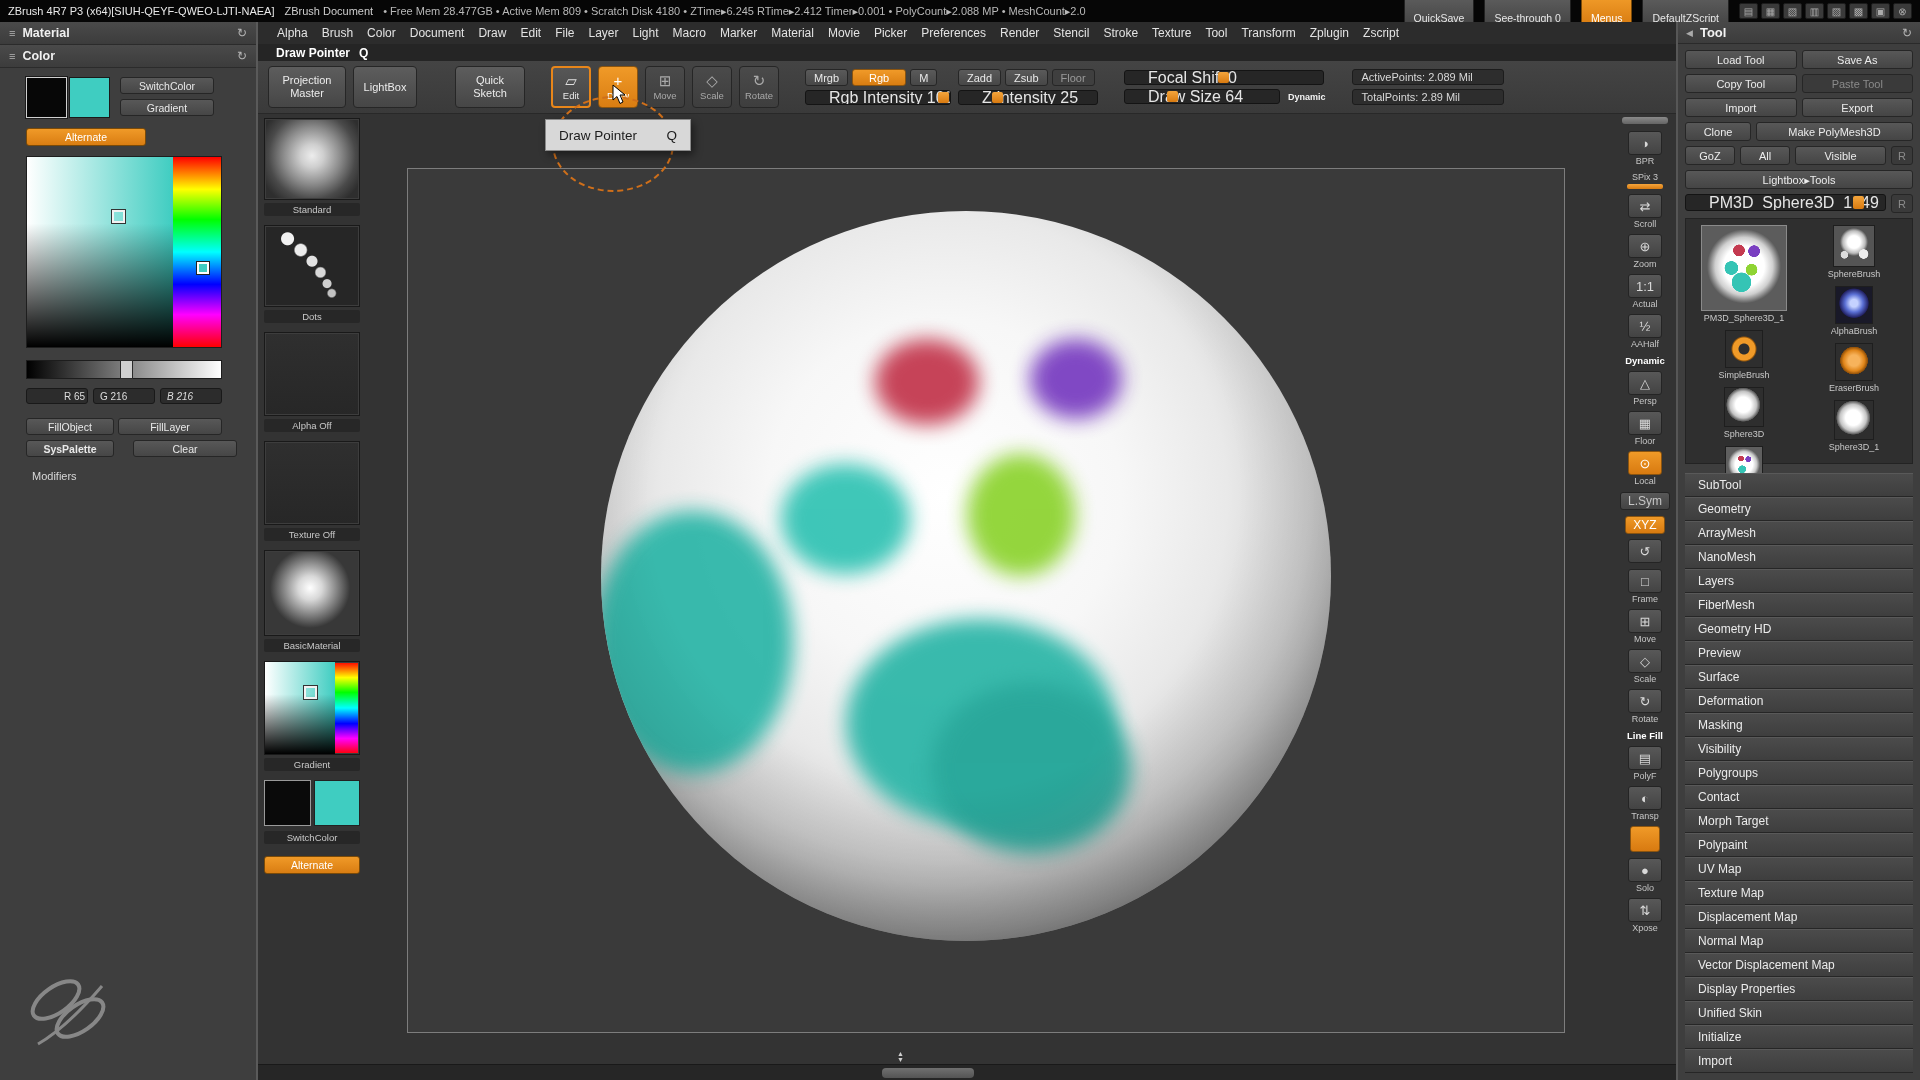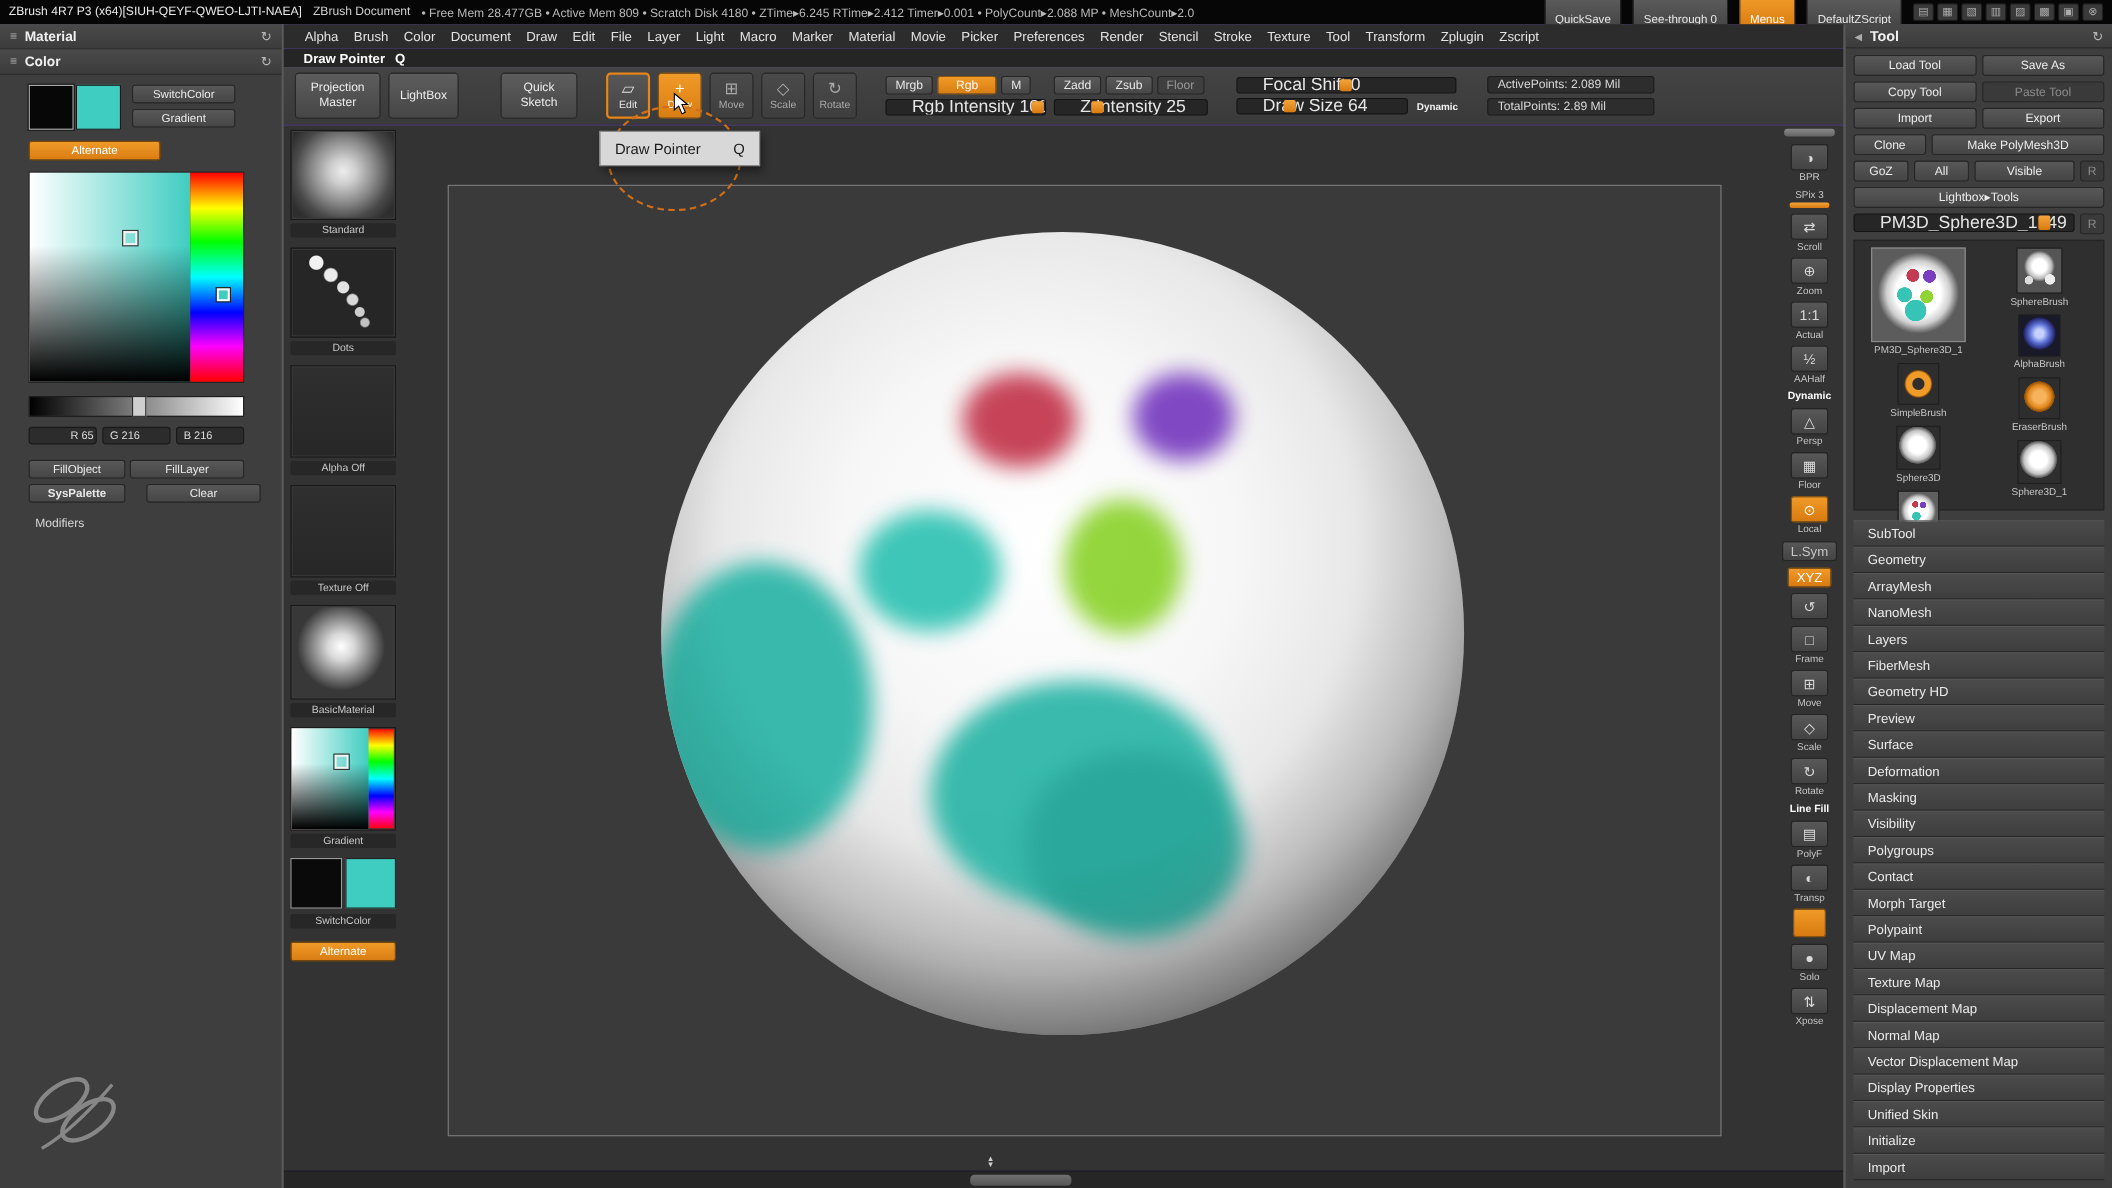--- a/index.html
+++ b/index.html
@@ -1,17 +1,17 @@
 <!DOCTYPE html>
 <html><head>
 <meta charset="utf-8">
 <style>
 *{margin:0;padding:0;box-sizing:border-box;}
 html,body{width:1920px;height:1080px;overflow:hidden;background:#222;}
-#app{position:relative;width:1920px;height:1080px;background:#8b5cf6;font-family:"Liberation Sans",sans-serif;color:#ddd;overflow:hidden;}
+#app{position:relative;width:1920px;height:1080px;background:#f9a8d4;font-family:"Liberation Sans",sans-serif;color:#ddd;overflow:hidden;}
 
 
 #titlebar{position:absolute;left:0;top:0;width:1920px;height:22px;background:#060606;display:flex;align-items:center;gap:10px;padding:0 8px;font-size:11px;white-space:nowrap;}
 #titlebar .app-title{color:#e9e9e9;}
 #titlebar .doc-title{color:#cfcfcf;}
 #titlebar .stats{flex:1;overflow:hidden;color:#b9b9b9;}
 .tb-btn{height:16px;line-height:15px;padding:13px 9px;background:linear-gradient(#5c5c5c,#454545);border:1px solid #222;border-radius:3px;font-size:10.5px;color:#e8e8e8;}
 .tb-btn.orange{background:linear-gradient(#f09a28,#d97d12);color:#fff;border-color:#7a4a08;}
 .tb-icons{display:flex;gap:3px;}
 .tb-ico{width:19px;height:16px;background:#3a3a3a;border:1px solid #1c1c1c;border-radius:2px;display:flex;align-items:center;justify-content:center;font-size:10px;color:#ababab;}
@@ -28,21 +28,21 @@
 #btn-gradient{left:120px;top:77px;}
 #btn-alternate{position:absolute;left:26px;top:106px;width:120px;height:18px;line-height:17px;background:linear-gradient(#f09a28,#d97d12);border:1px solid #7a4a08;border-radius:3px;font-size:10.5px;color:#fff;text-align:center;}
 #picker{position:absolute;left:26px;top:134px;width:196px;height:192px;border:1px solid #1e1e1e;}
 #picker .sv{position:absolute;left:0;top:0;bottom:0;right:25%;background:linear-gradient(to bottom,rgba(0,0,0,0) 0%,rgba(0,0,0,0) 35%,#000 100%),linear-gradient(to right,#ffffff,#3fcdc1);}
 #picker .hue{position:absolute;right:0;top:0;bottom:0;width:25%;background:linear-gradient(to bottom,#f00 0%,#ff0 17%,#0f0 33%,#0ff 50%,#00f 67%,#f0f 83%,#f00 100%);}
 #picker .sv-marker{position:absolute;left:44%;top:28%;width:13px;height:13px;border:2px solid #f2f2f2;outline:1px solid #333;}
 #picker .hue-marker{position:absolute;right:6%;top:55%;width:12px;height:12px;background:#3fcdc1;border:2px solid #fff;outline:1px solid #222;}
 #grayscale{position:absolute;left:26px;top:338px;width:196px;height:19px;background:linear-gradient(to right,#000,#fff);border:1px solid #1d1d1d;}
 #grayscale .gs-handle{position:absolute;left:48%;top:-1px;width:13px;height:19px;background:#cfcfcf;border:1px solid #2a2a2a;}
 .rgb-chip{position:absolute;top:366px;width:62px;height:16px;line-height:15px;background:#2c2c2c;border:1px solid #191919;border-radius:3px;font-size:10px;color:#ddd;padding-left:6px;}
-#chip-r{left:26px;padding-left:37px;} #chip-g{left:93px;} #chip-b{left:160px;}
+#chip-r{left:26px;padding-left:37px;} #chip-g{left:93px;} #chip-b{left:160px;font-style:italic;}
 .fill-btn{position:absolute;height:17px;line-height:16px;background:linear-gradient(#585858,#464646);border:1px solid #262626;border-radius:3px;font-size:10.5px;color:#e9e9e9;text-align:center;}
 #btn-fillobject{left:26px;top:396px;width:88px;}
 #btn-filllayer{left:118px;top:396px;width:104px;}
 #btn-syspalette{left:26px;top:418px;width:88px;font-weight:bold;}
 #btn-clear{left:118px;top:418px;width:104px;margin-left:15px;}
 #modifiers{position:absolute;left:32px;top:448px;font-size:11px;color:#d8d8d8;}
 #logo{position:absolute;left:22px;bottom:26px;opacity:.75;}
 
 
 #menubar{position:absolute;left:258px;top:22px;right:244px;height:22px;background:#2c2c2c;display:flex;align-items:center;padding-left:12px;overflow:hidden;}

